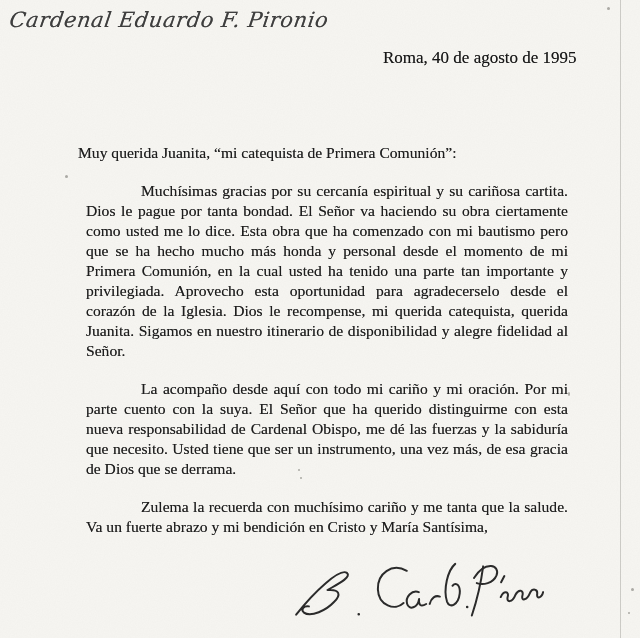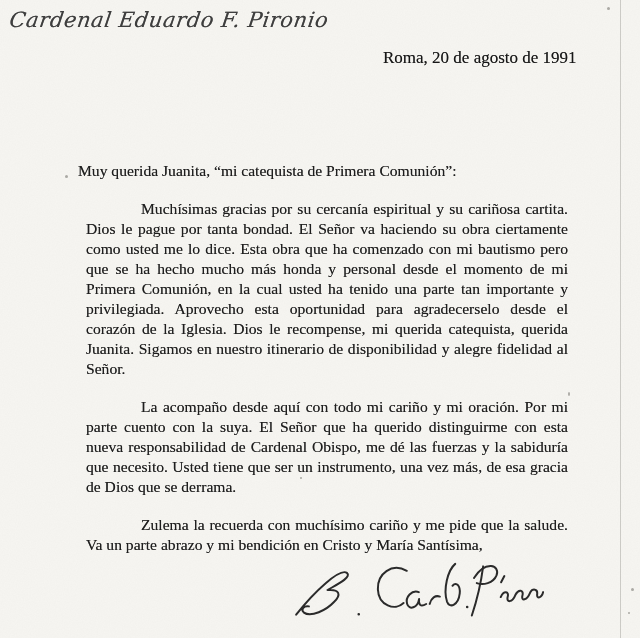--- a/index.html
+++ b/index.html
@@ -25,21 +25,21 @@
     text-shadow:0 0 .5px rgba(60,60,60,.6);
   }
   .dateline{
     position:absolute;left:383px;top:48px;
     font-size:17px;
     color:#171717;
     white-space:nowrap;
     text-shadow:0 0 .4px rgba(20,20,20,.55);
   }
   .letter-body{
-    position:absolute;left:78px;top:161px;width:490px;
+    position:absolute;left:78px;top:143px;width:490px;
     font-size:15.6px;line-height:20px;
     text-align:justify;
     text-shadow:0 0 .4px rgba(20,20,20,.6);
   }
   .salutation{margin:0;text-align:left;}
   .para{margin:18px 0 0 8px;text-indent:55px;}
   .signature{position:absolute;left:292px;top:554px;width:252px;height:78px;}
   .signature svg{width:100%;height:100%;transform:rotate(-2deg);}
   .signature path{fill:none;stroke:#2b2b2b;stroke-width:2.3;stroke-linecap:round;stroke-linejoin:round;}
   .scanline{
@@ -63,27 +63,27 @@
   <svg class="grain" width="640" height="638" aria-hidden="true">
     <filter id="noise">
       <feTurbulence type="fractalNoise" baseFrequency="0.85" numOctaves="2" stitchTiles="stitch"></feTurbulence>
       <feColorMatrix type="matrix" values="0 0 0 0 0.42  0 0 0 0 0.41  0 0 0 0 0.39  0 0 0 0.07 0"></feColorMatrix>
     </filter>
     <rect width="640" height="638" filter="url(#noise)"></rect>
   </svg>
 
   <div class="letterhead">Cardenal Eduardo F. Pironio</div>
 
-  <div class="dateline">Roma, 20 de agosto de 1991</div>
+  <div class="dateline">Roma, 40 de agosto de 1995</div>
 
   <div class="letter-body">
     <p class="salutation">Muy querida Juanita, “mi catequista de Primera Comunión”:</p>
     <p class="para">Muchísimas gracias por su cercanía espiritual y su cariñosa cartita. Dios le pague por tanta bondad. El Señor va haciendo su obra ciertamente como usted me lo dice. Esta obra que ha comenzado con mi bautismo pero que se ha hecho mucho más honda y personal desde el momento de mi Primera Comunión, en la cual usted ha tenido una parte tan importante y privilegiada. Aprovecho esta oportunidad para agradecerselo desde el corazón de la Iglesia. Dios le recompense, mi querida catequista, querida Juanita. Sigamos en nuestro itinerario de disponibilidad y alegre fidelidad al Señor.</p>
     <p class="para">La acompaño desde aquí con todo mi cariño y mi oración. Por mi parte cuento con la suya. El Señor que ha querido distinguirme con esta nueva responsabilidad de Cardenal Obispo, me dé las fuerzas y la sabiduría que necesito. Usted tiene que ser un instrumento, una vez más, de esa gracia de Dios que se derrama.</p>
-    <p class="para">Zulema la recuerda con muchísimo cariño y me pide que la salude. Va un parte abrazo y mi bendición en Cristo y María Santísima,</p>
+    <p class="para">Zulema la recuerda con muchísimo cariño y me tanta que la salude. Va un fuerte abrazo y mi bendición en Cristo y María Santísima,</p>
   </div>
 
   <div class="signature" role="img" aria-label="E. Card. Pironio">
     <svg viewBox="0 0 290 80" aria-hidden="true">
 
       <path d="M4,60 C26,34 56,8 64,14 C70,19 52,27 41,33 C55,32 57,39 48,47 C39,56 21,64 13,58 C9,54 13,50 19,51"></path>
       <circle cx="76" cy="62" r="1.5" fill="#2b2b2b" stroke="none"></circle>
 
       <path d="M133,14 C116,4 99,16 99,34 C99,53 118,60 128,51"></path>
       <path d="M146,39 C138,36 130,44 132,52 C134,60 144,57 146,47 C145,53 147,57 154,53"></path>

